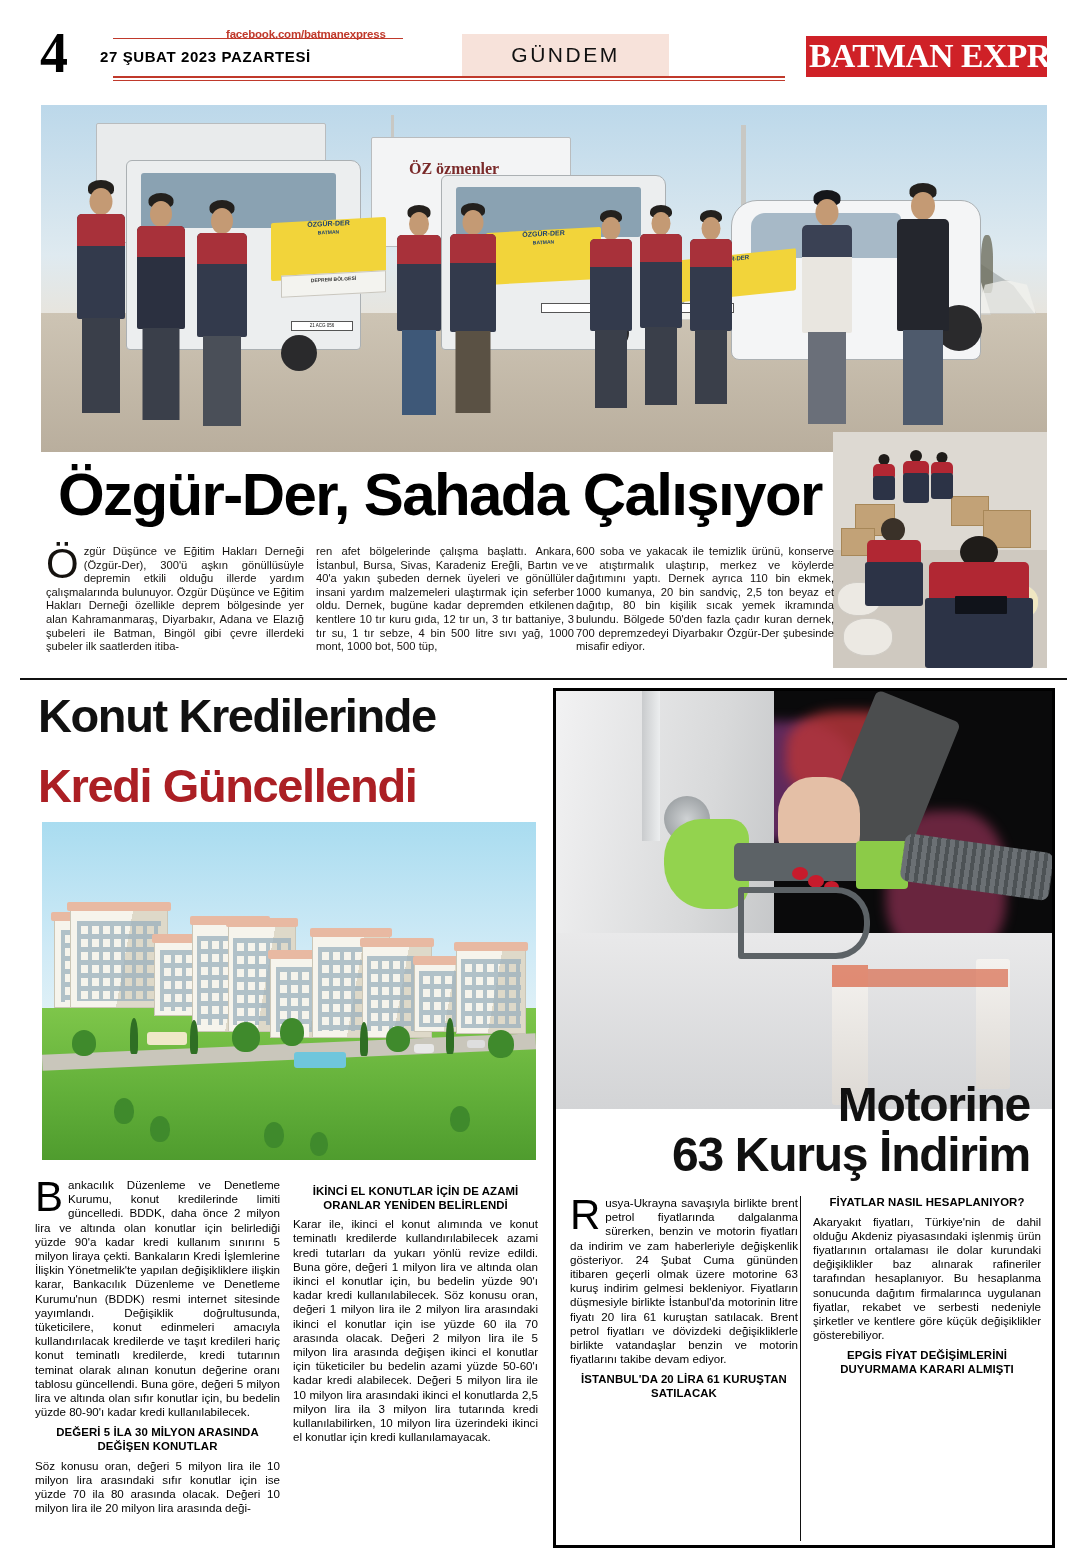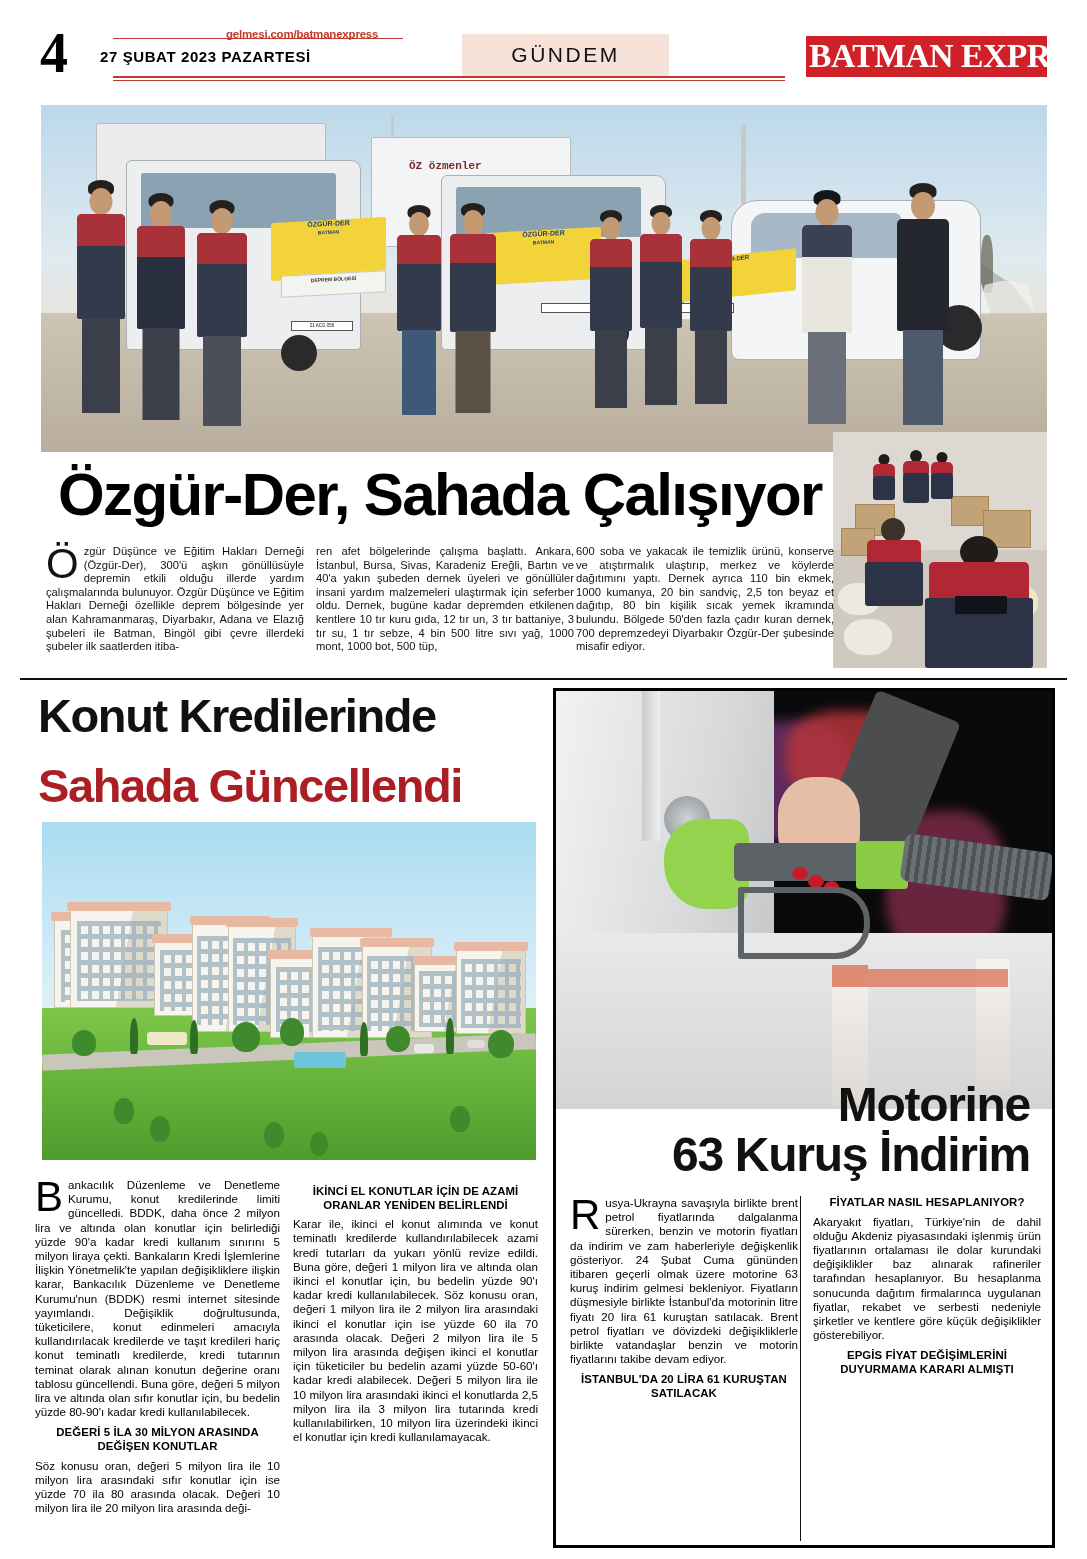--- a/index.html
+++ b/index.html
@@ -236,21 +236,21 @@
   .w-navy { position:absolute; background:#2c3346; border-radius:3px; }
   .w-head { position:absolute; left:50%; transform:translateX(-50%); background:#1f1c19; border-radius:50%; }
   .w-logo { position:absolute; background:#10131a; border-radius:1px; }
 </style>
 </head>
 <body>
 
 <div id="masthead">
   <div id="page-number">4</div>
   <div id="fb-rule"></div>
-  <div id="fb-link">gelmesi.com/batmanexpress</div>
+  <div id="fb-link">facebook.com/batmanexpress</div>
   <div id="issue-date">27 ŞUBAT 2023 PAZARTESİ</div>
   <div id="section-tab">
     <span>GÜNDEM</span>
   </div>
   <div id="header-rule-1"></div>
   <div id="header-rule-2"></div>
   <div id="logo-box">
     <div id="logo-text">BATMAN EXPRESS</div>
   </div>
 </div>
@@ -266,21 +266,21 @@
   <div class="tree" style="left:845px;top:140px;width:9px;height:52px;"></div>
   <div class="pole" style="left:700px;top:20px;width:5px;height:180px;"></div>
   <div class="pole" style="left:350px;top:10px;width:3px;height:70px;"></div>
 
   <div class="tent" style="left:638px;top:145px;width:120px;height:70px;"></div>
   <div class="tent" style="left:880px;top:170px;width:70px;height:40px;opacity:.8;"></div>
   <div class="tent" style="left:935px;top:175px;width:60px;height:34px;opacity:.7;"></div>
 
   <div class="truck-box" style="left:55px;top:18px;width:230px;height:120px;"></div>
   <div class="truck-box" style="left:330px;top:32px;width:200px;height:110px;background:#f3f4f5;"></div>
-  <div style="position:absolute;left:368px;top:55px;font-size:11px;color:#7a2a2a;font-weight:bold;font-family:Liberation Mono, monospace;">ÖZ özmenler</div>
+  <div style="position:absolute;left:368px;top:55px;font-size:16px;color:#7a2a2a;font-weight:bold;font-family:Liberation Serif, serif;">ÖZ özmenler</div>
 
   <div class="van-body" style="left:85px;top:55px;width:235px;height:190px;"></div>
   <div class="van-window" style="left:100px;top:68px;width:195px;height:55px;"></div>
   <div class="van-banner" style="left:230px;top:115px;width:115px;height:58px;">
     <b>ÖZGÜR-DER</b>
     <b style="font-size:5px;">BATMAN</b>
   </div>
   <div style="position:absolute;left:240px;top:168px;width:105px;height:22px;background:#f3f3ef;border:1px solid #c9c6be;transform:skewY(-3deg);">
     <b style="font-size:5px;display:block;text-align:center;line-height:11px;color:#333;">DEPREM BÖLGESİ</b>
   </div>
@@ -431,21 +431,21 @@
   <div class="a1-col" id="a1c1">
     <span class="dropcap">Ö</span><span>zgür Düşünce ve Eğitim Hakları Derneği (Özgür-Der), 300'ü aşkın gönüllüsüyle depremin etkili olduğu illerde yardım çalışmalarında bulunuyor. Özgür Düşünce ve Eğitim Hakları Derneği özellikle deprem bölgesinde yer alan Kahramanmaraş, Diyarbakır, Adana ve Elazığ şubeleri ile Batman, Bingöl gibi çevre illerdeki şubeler ilk saatlerden itiba-</span>
   </div>
   <div class="a1-col" id="a1c2">ren afet bölgelerinde çalışma başlattı. Ankara, İstanbul, Bursa, Sivas, Karadeniz Ereğli, Bartın ve 40'a yakın şubeden dernek üyeleri ve gönüllüler insani yardım malzemeleri ulaştırmak için seferber oldu. Dernek, bugüne kadar depremden etkilenen kentlere 10 tır kuru gıda, 12 tır un, 3 tır battaniye, 3 tır su, 1 tır sebze, 4 bin 500 litre sıvı yağ, 1000 mont, 1000 bot, 500 tüp,</div>
   <div class="a1-col" id="a1c3">600 soba ve yakacak ile temizlik ürünü, konserve ve atıştırmalık ulaştırıp, merkez ve köylerde dağıtımını yaptı. Dernek ayrıca 110 bin ekmek, 1000 kumanya, 20 bin sandviç, 2,5 ton beyaz et dağıtıp, 80 bin kişilik sıcak yemek ikramında bulundu. Bölgede 50'den fazla çadır kuran dernek, 700 depremzedeyi Diyarbakır Özgür-Der şubesinde misafir ediyor.</div>
 </div>
 
 <div id="a1-divider"></div>
 
 <h2 id="a2-head-1">Konut Kredilerinde</h2>
-<h2 id="a2-head-2">Sahada Güncellendi</h2>
+<h2 id="a2-head-2">Kredi Güncellendi</h2>
 
 <div id="a2-photo">
   <div class="h-sky"></div>
   <div class="h-grass"></div>
   <div class="bldg" style="left:12px;top:96px;width:110px;height:90px;">
       <div class="roof"></div>
       <div class="wins"></div>
     </div>
   <div class="bldg" style="left:28px;top:86px;width:98px;height:100px;">
       <div class="roof"></div>

